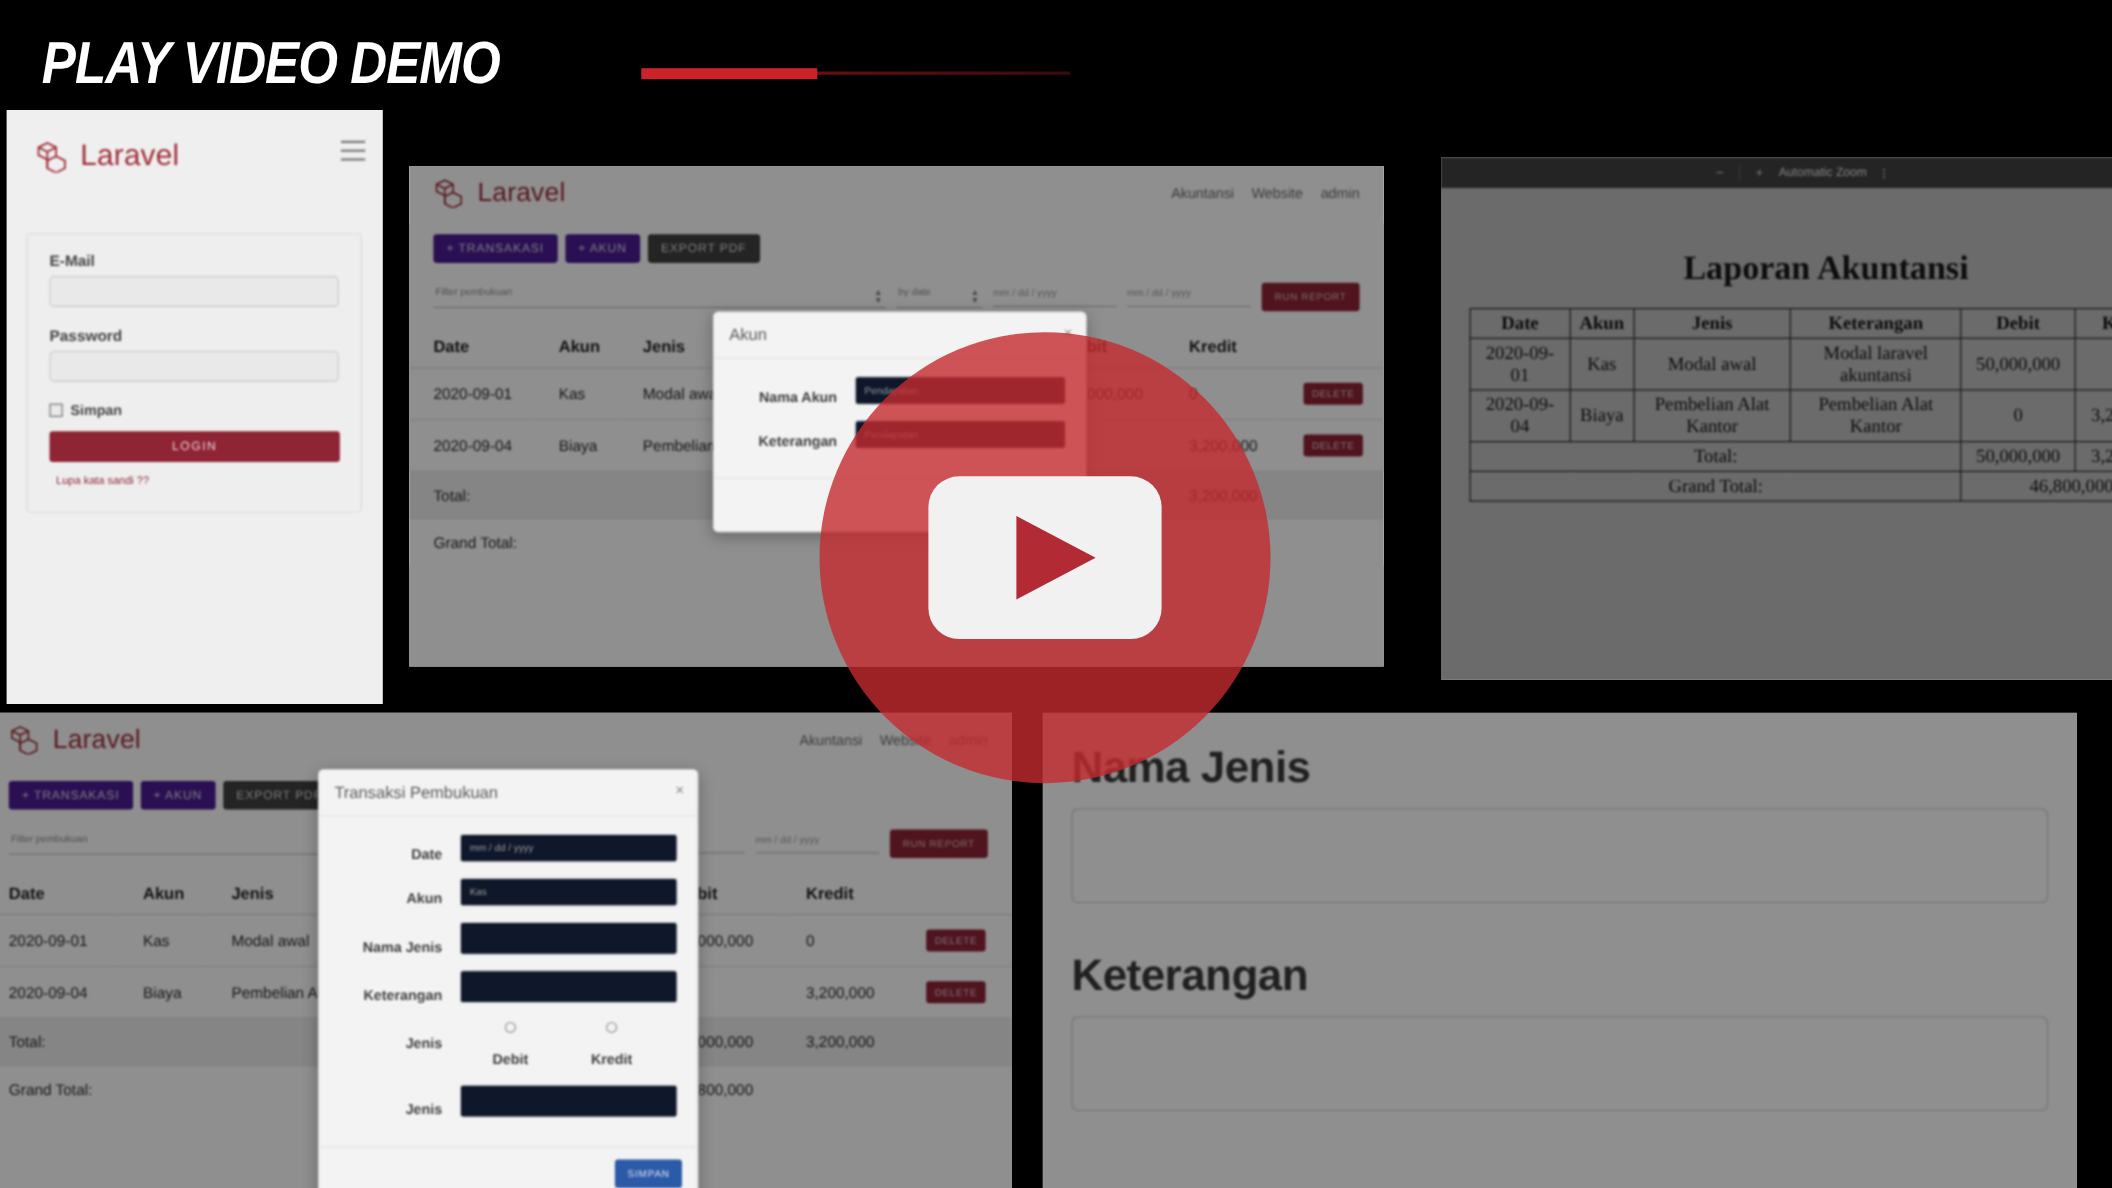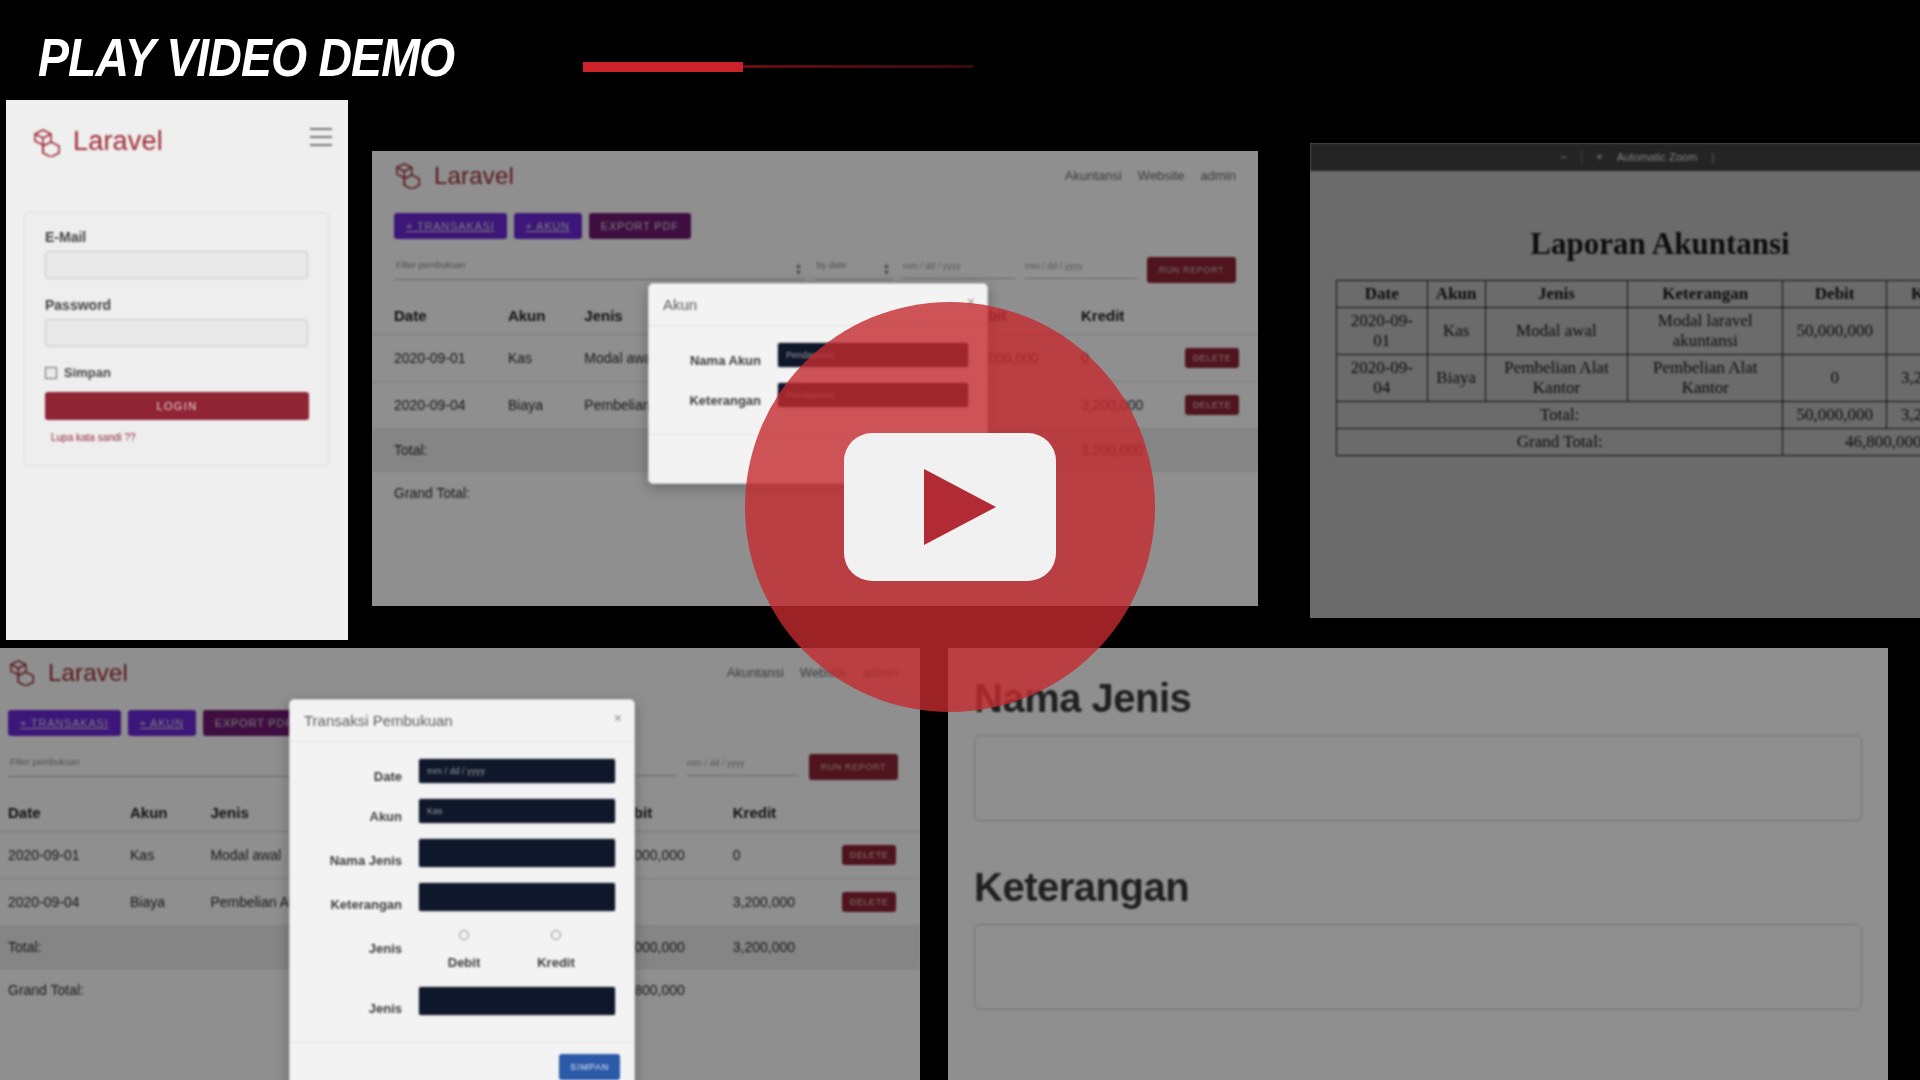--- a/index.html
+++ b/index.html
@@ -62,22 +62,22 @@
   .forgot { font-size:10px; color:#8e2434; margin:12px 0 0 6px; }
 
   
   .dash { background:#ffffff; }
   .dash-nav { position:relative; height:52px; background:#fff; }
   .dash-nav .brand { position:absolute; left:22px; top:10px; display:flex; align-items:center; gap:8px; }
   .dash-nav .navlinks { position:absolute; right:22px; top:17px; display:flex; gap:16px;
     font-size:13px; color:#6b6b6b; }
   .dash-btns { display:flex; gap:7px; padding:10px 0 0 22px; }
   .dbtn { font-size:11px; letter-spacing:.8px; color:#dcdcdc; padding:7px 12px; border-radius:3px; }
-  .dbtn.blue { background:#6d28d9;text-decoration:underline; }
-  .dbtn.red { background:#701a75; }
+  .dbtn.blue { background:#4c1d95; }
+  .dbtn.red { background:#404040; }
   .filter-row { display:flex; align-items:center; gap:10px; padding:18px 22px 0 22px; }
   .sel {
     flex:1; height:20px; border-bottom:1px solid #b9b9b9; position:relative;
     font-size:9px; color:#8d8d8d; padding-left:2px;
   }
   .sel.small { flex:0 0 78px; }
   .spin { position:absolute; right:4px; top:2px; font-size:9px; color:#7d7d7d; line-height:7px; }
   .dash-table { width:100%; border-collapse:collapse; margin-top:18px; }
   .dash-table th { text-align:left; font-size:15px; color:#1d1d1d; font-weight:bold;
     padding:6px 10px 10px 22px; border-bottom:1px solid #d6d6d6; }

